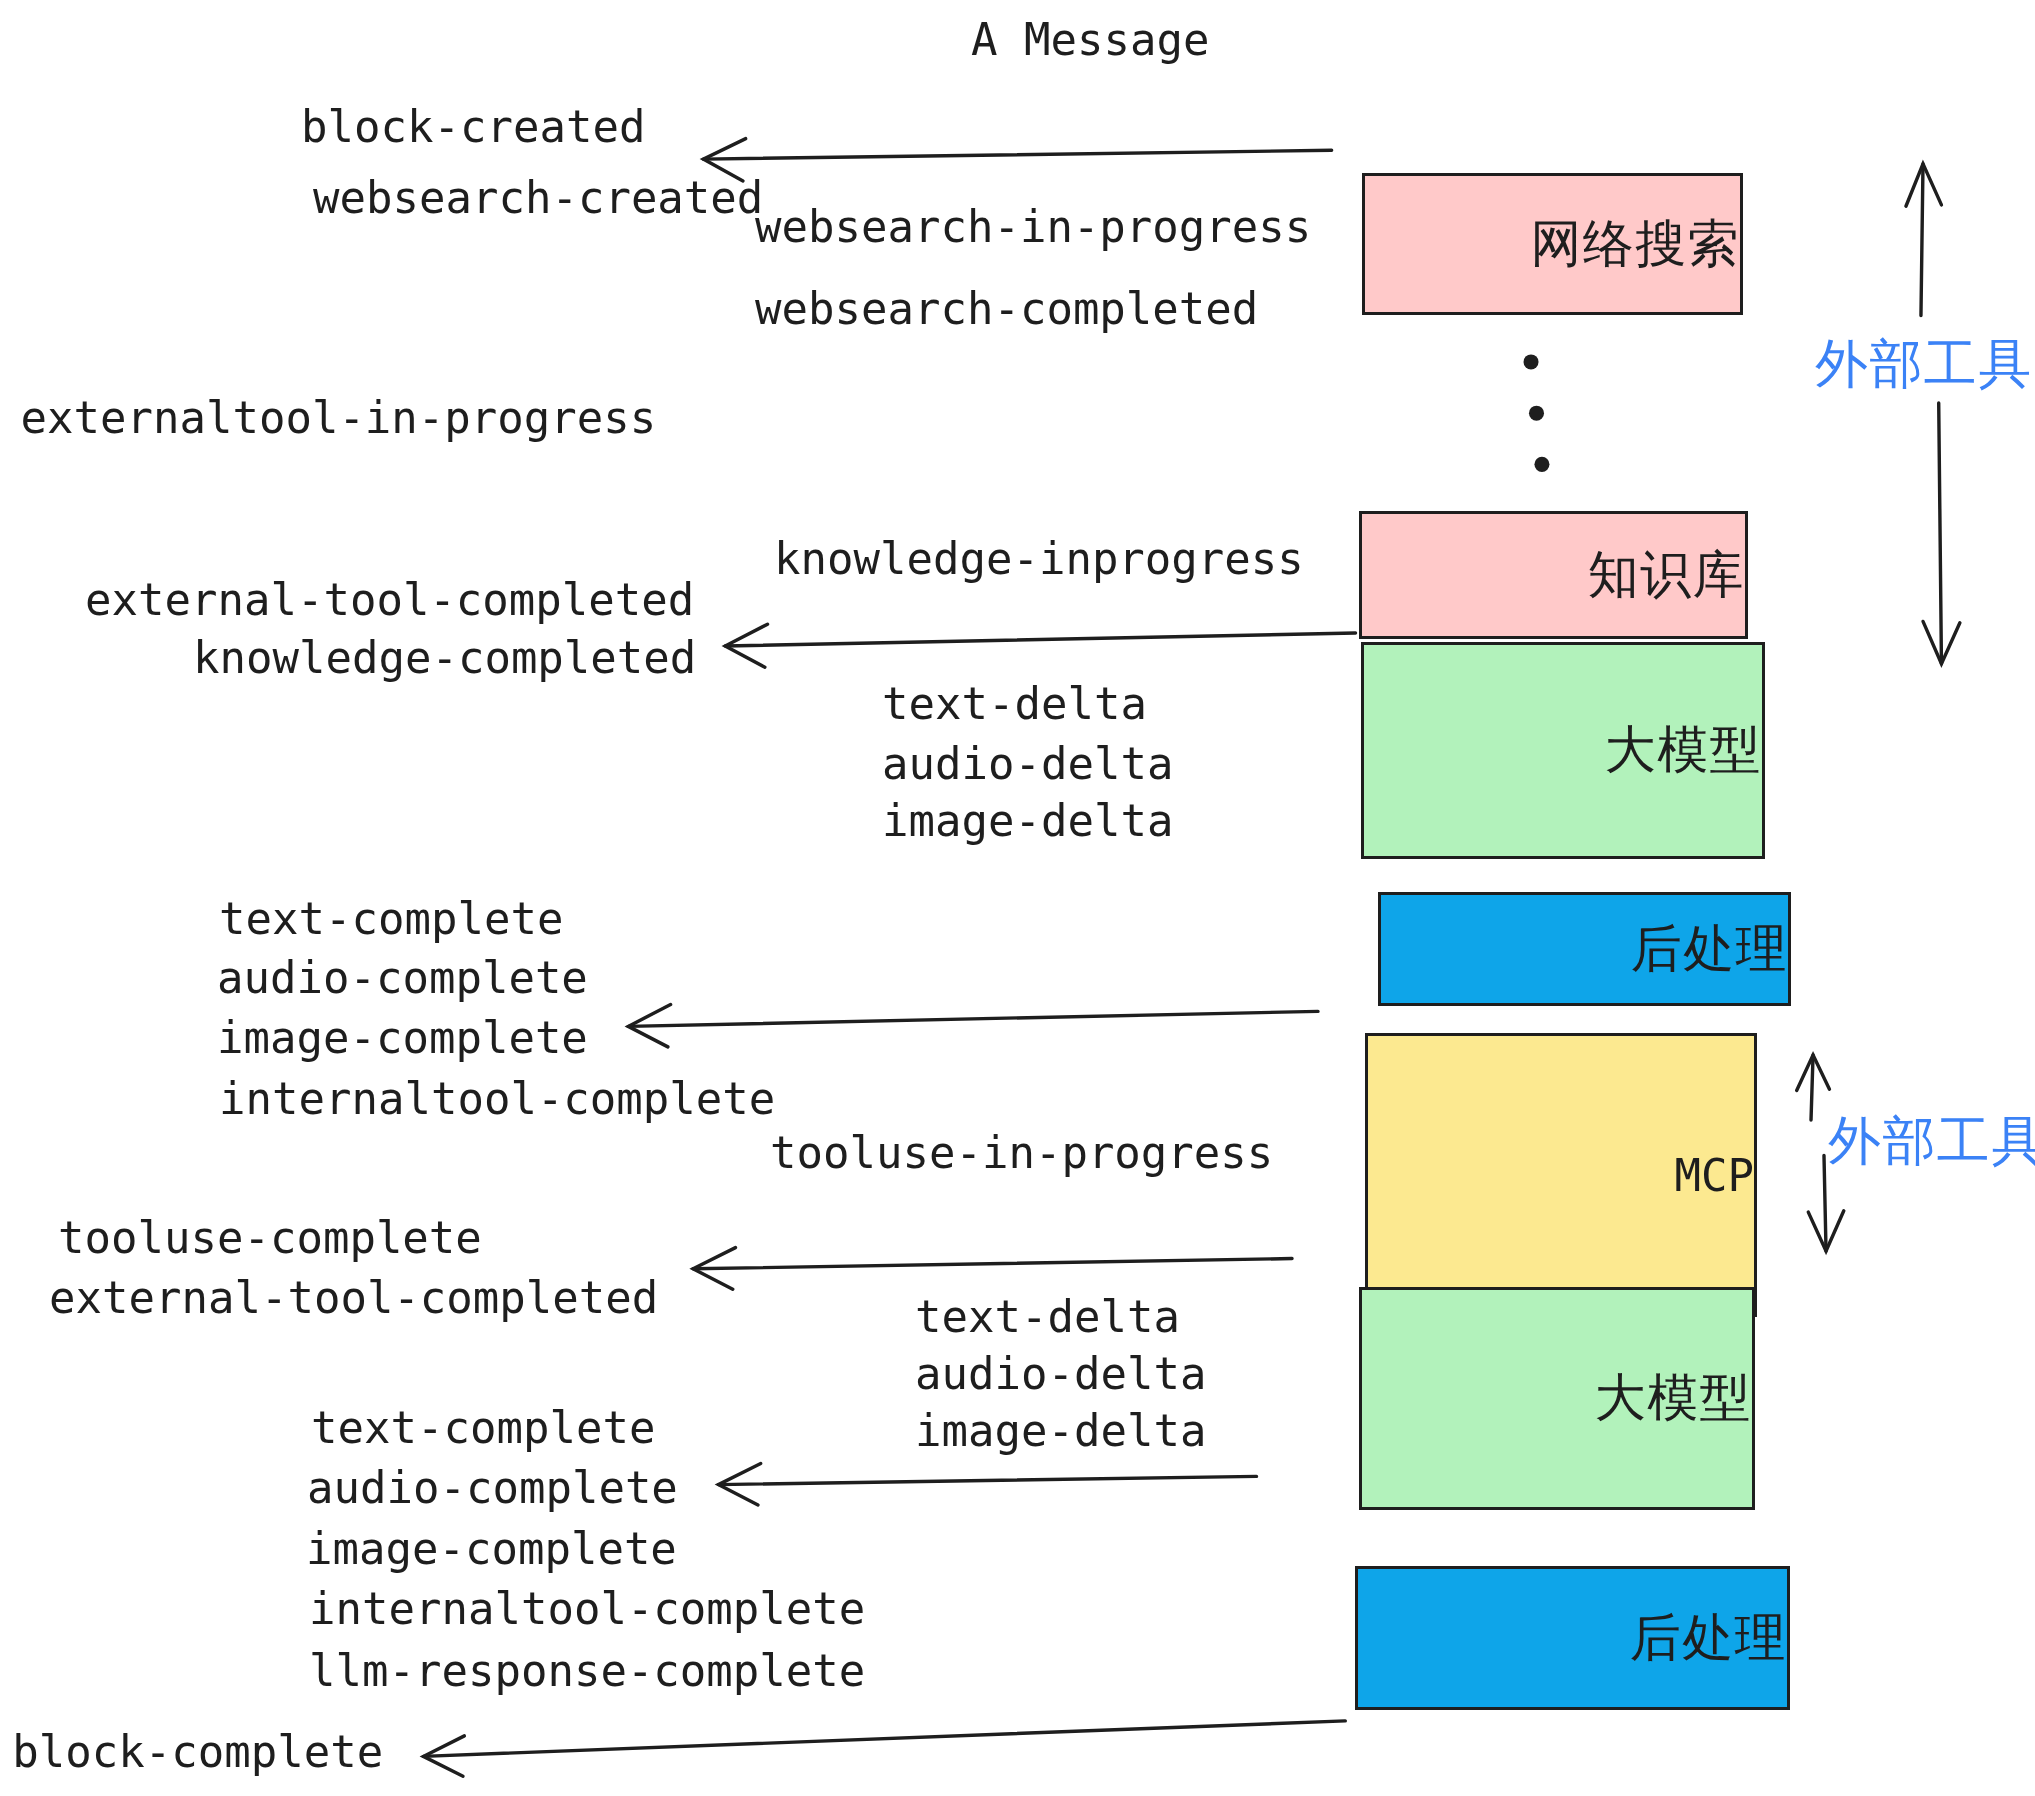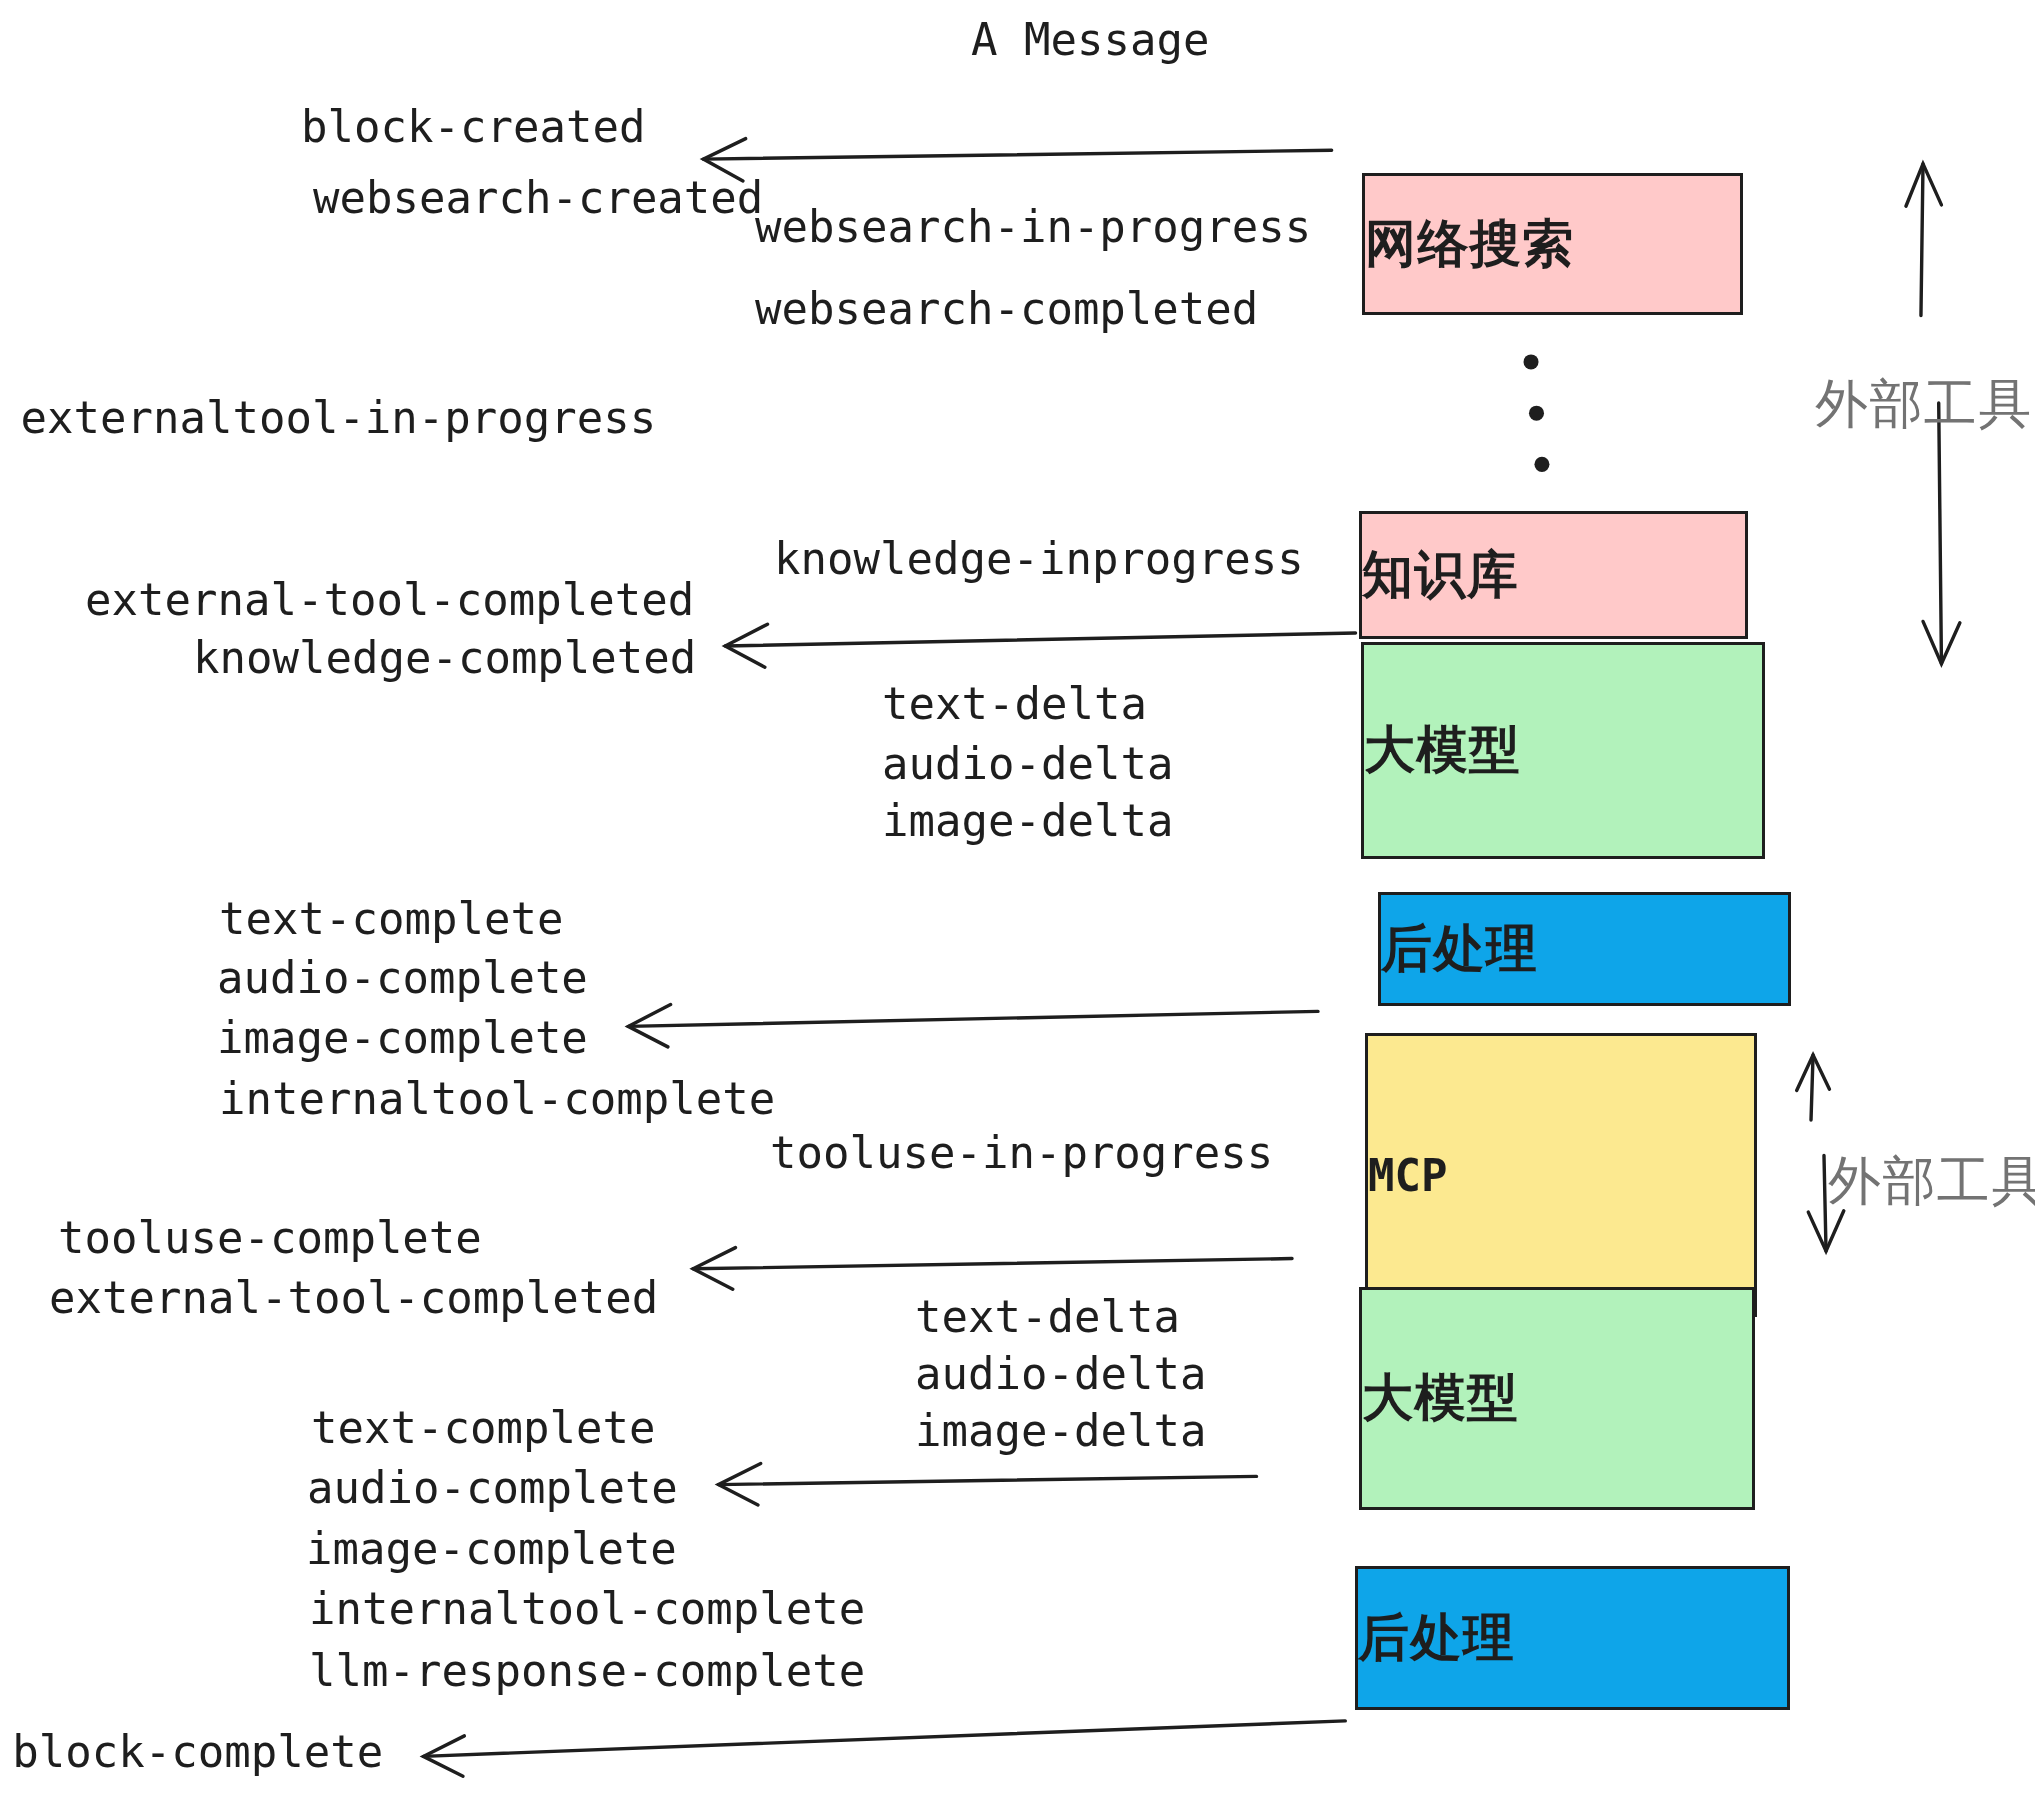--- a/index.html
+++ b/index.html
@@ -36,22 +36,21 @@
     white-space: nowrap;
     color: #1e1e1e;
   }
   .box {
     position: absolute;
     z-index: 2;
     border: 3.4px solid #1e1e1e;
     box-sizing: border-box;
     display: flex;
     align-items: center;
-    justify-content: flex-start;
-    font-weight: bold;
+    justify-content: flex-end;
   }
   .box .cjk-label {
     font-family: "Liberation Sans", "DejaVu Sans", sans-serif;
     font-size: 51px;
     color: #1e1e1e;
     letter-spacing: 1.4px;
   }
   .box .mono-label {
     font-family: "DejaVu Sans Mono", monospace;
     font-size: 44px;
@@ -60,23 +59,22 @@
   .box-pink   { background: #ffc9c9; }
   .box-green  { background: #b2f2bb; }
   .box-yellow { background: #fce990; }
   .box-white  { background: #0ea5e9; margin-left: 8px; }
   .side-label {
     position: absolute;
     z-index: 2;
     font-family: Liberation Serif, serif;
     font-size: 53px;
     white-space: nowrap;
-    color: #737373;
+    color: #3b82f6;
     letter-spacing: 1.4px;
-    margin-top: 40px;
   }
 </style>
 </head>
 <body>
 
 <div class="canvas">
 
   <svg class="arrow-layer" width="2035" height="1796" viewBox="0 0 2980 2630" stroke="#1e1e1e" stroke-width="5" stroke-linecap="round" fill="none">
 
     <g>

